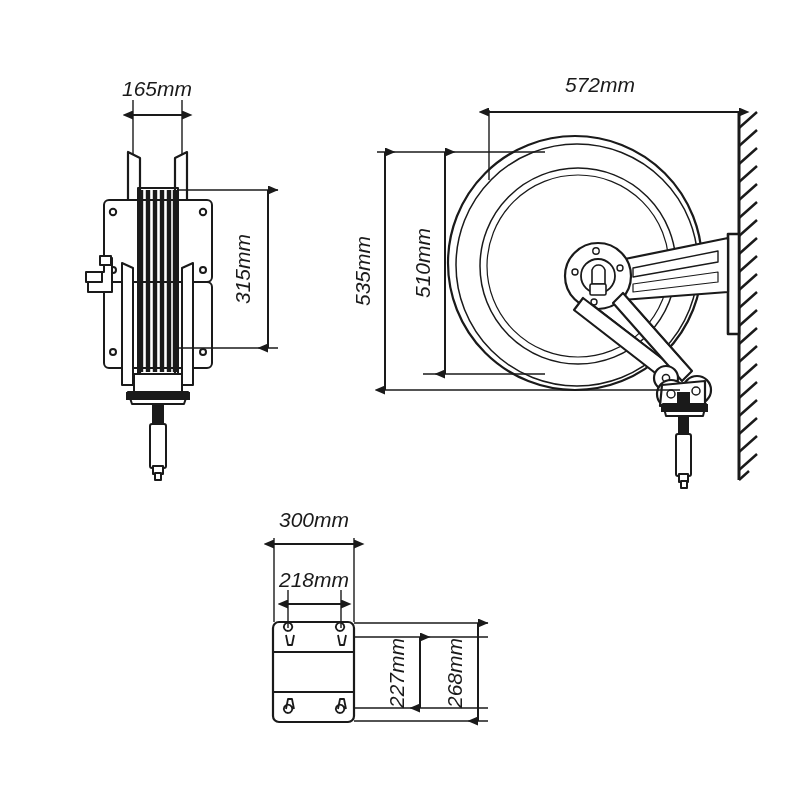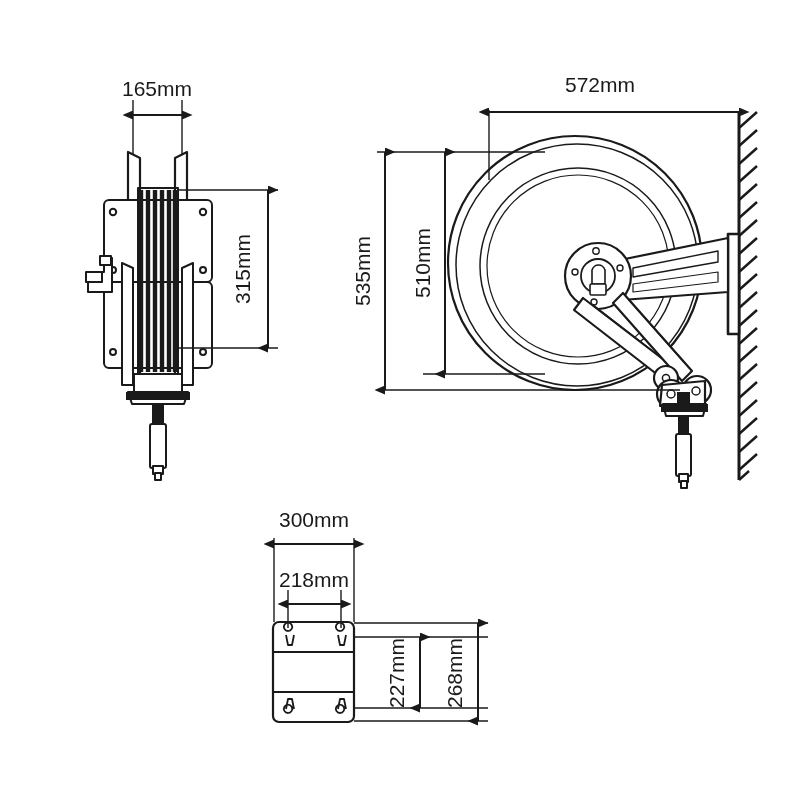--- a/index.html
+++ b/index.html
@@ -1,19 +1,19 @@
 <!DOCTYPE html>
 <html><head>
 <meta charset="utf-8">
 <title>Hose Reel Technical Drawing</title>
 <style>
   html,body{margin:0;padding:0;background:#ffffff;}
   body{width:800px;height:800px;overflow:hidden;
        font-family:"Liberation Sans","DejaVu Sans",sans-serif;}
-  #sheet{position:relative;width:800px;height:688px;background:#ffffff;}
+  #sheet{position:relative;width:800px;height:688px;background:#ffffff;font-style:italic;}
   svg{display:block;}
   .dimtext{font-family:"Liberation Sans","DejaVu Sans",sans-serif;
            font-size:21px;fill:#1a1a1a;letter-spacing:0px;}
   .vtext{font-family:"Liberation Sans","DejaVu Sans",sans-serif;
          font-size:21px;fill:#1a1a1a;}
 </style>
 </head>
 <body>
 
 <div id="sheet">

